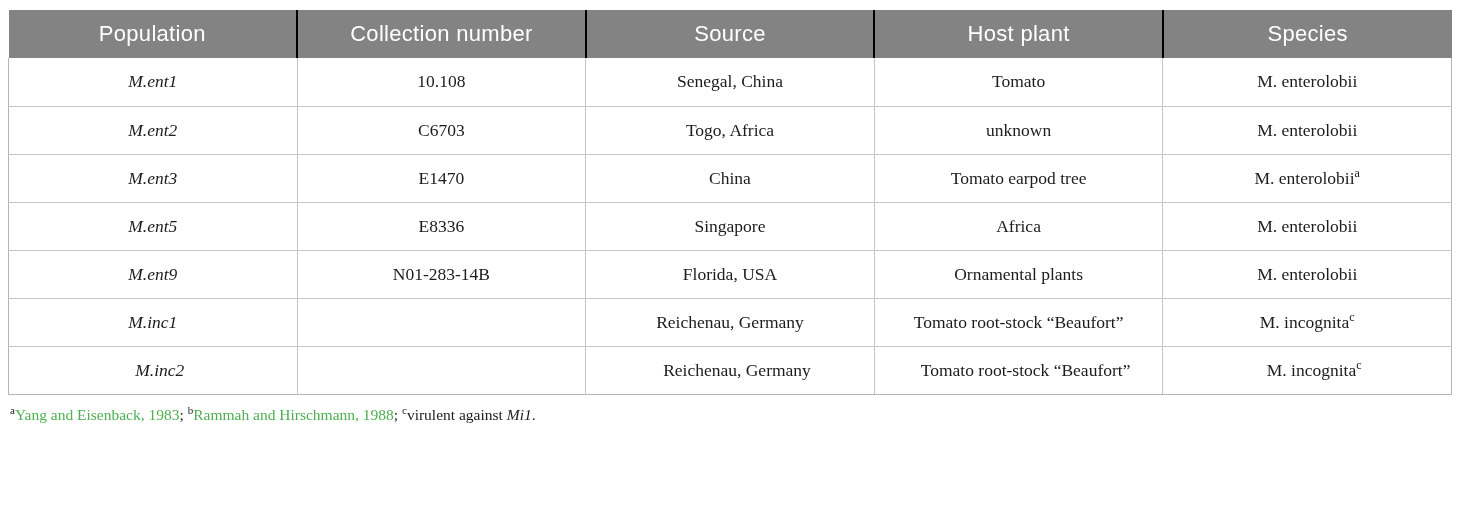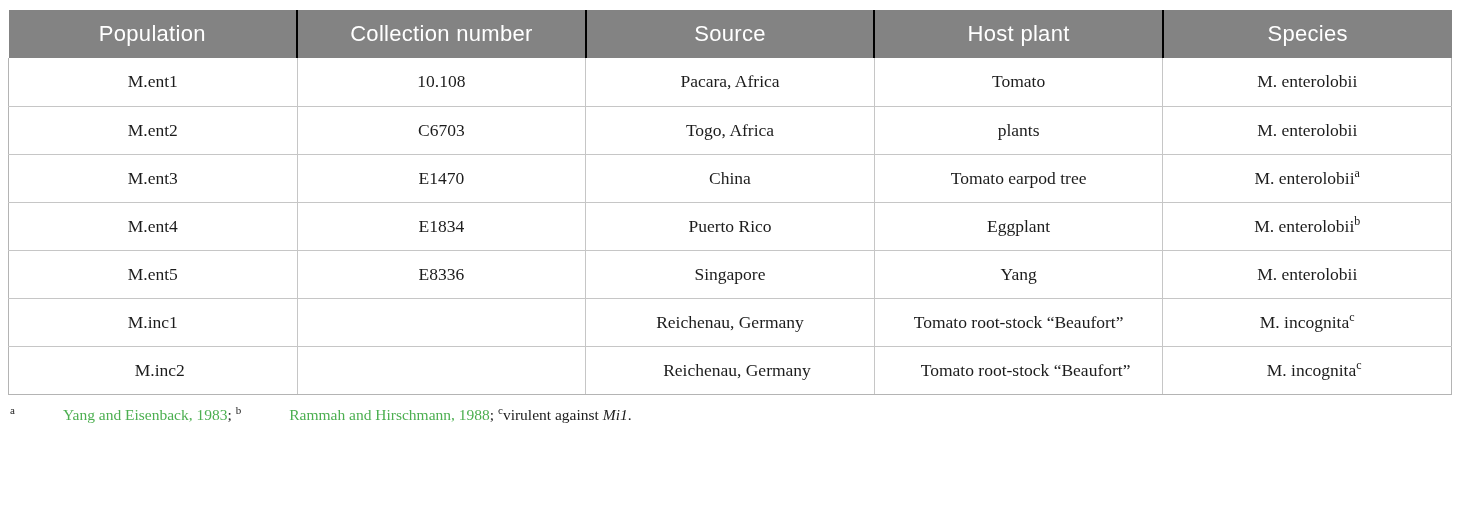--- a/index.html
+++ b/index.html
@@ -48,21 +48,21 @@
     text-align: center;
     vertical-align: middle;
     font-size: 17.5px;
     color: var(--body-text);
     border: 1px solid var(--border);
     background: #ffffff;
     overflow: hidden;
     white-space: nowrap;
   }
   tbody tr:first-child td { border-top: none; }
-  tbody td:first-child { border-left: 1px solid var(--outer-border); }
+  tbody td:first-child { border-left: 1px solid var(--outer-border); font-style: italic; }
   tbody td:last-child { border-right: 1px solid var(--outer-border); }
   tbody tr:last-child td { border-bottom: 1px solid var(--outer-border); padding-left: 14px; }
   td.species-cell { }
   td.species-cell sup {
     font-size: 12px;
     line-height: 0;
   }
   .footnote {
     margin: 11px 0 0 2px;
     font-size: 15.5px;
@@ -71,21 +71,20 @@
   }
   .footnote sup {
     font-size: 11px;
     line-height: 0;
     color: var(--body-text);
   }
   .footnote .link {
     color: var(--link-green);
     cursor: pointer;
     text-decoration: none;
-    margin-left: 48px;
   }
   .footnote .italic { font-style: italic; margin-top: 8px; }
 </style>
 </head>
 <body>
 
 <div class="page">
   <table class="data-table">
     <colgroup>
       <col>
@@ -100,50 +99,50 @@
           <th>Collection number</th>
           <th>Source</th>
           <th>Host plant</th>
           <th>Species</th>
         </tr>
     </thead>
     <tbody id="table-body">
         <tr>
           <td>M.ent1</td>
           <td>10.108</td>
-          <td>Pacara, Africa</td>
+          <td>Senegal, China</td>
           <td>Tomato</td>
           <td class="species-cell">M. enterolobii</td>
         </tr>
         <tr>
           <td>M.ent2</td>
           <td>C6703</td>
           <td>Togo, Africa</td>
-          <td>plants</td>
+          <td>unknown</td>
           <td class="species-cell">M. enterolobii</td>
         </tr>
         <tr>
           <td>M.ent3</td>
           <td>E1470</td>
           <td>China</td>
           <td>Tomato earpod tree</td>
           <td class="species-cell">M. enterolobii<sup>a</sup></td>
         </tr>
         <tr>
-          <td>M.ent4</td>
-          <td>E1834</td>
-          <td>Puerto Rico</td>
-          <td>Eggplant</td>
-          <td class="species-cell">M. enterolobii<sup>b</sup></td>
-        </tr>
-        <tr>
           <td>M.ent5</td>
           <td>E8336</td>
           <td>Singapore</td>
-          <td>Yang</td>
+          <td>Africa</td>
+          <td class="species-cell">M. enterolobii</td>
+        </tr>
+        <tr>
+          <td>M.ent9</td>
+          <td>N01-283-14B</td>
+          <td>Florida, USA</td>
+          <td>Ornamental plants</td>
           <td class="species-cell">M. enterolobii</td>
         </tr>
         <tr>
           <td>M.inc1</td>
           <td></td>
           <td>Reichenau, Germany</td>
           <td>Tomato root-stock “Beaufort”</td>
           <td class="species-cell">M. incognita<sup>c</sup></td>
         </tr>
         <tr>

